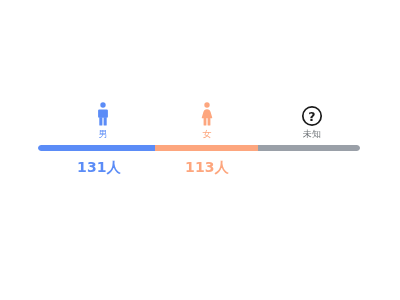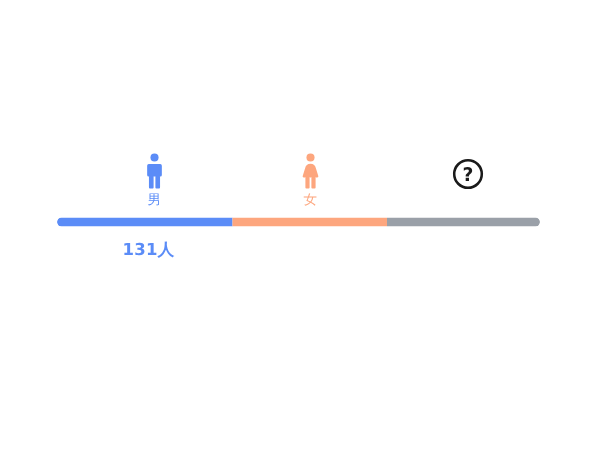--- a/index.html
+++ b/index.html
@@ -67,21 +67,21 @@
   .bar-seg.first { border-radius: 3px 0 0 3px; }
   .bar-seg.last  { border-radius: 0 3px 3px 0; }
 
   
   .value {
     position: absolute;
     transform: translateX(-50%);
     top: 161px;
     width: 70px;
     text-align: center;
-    font-size: 11px;
+    font-size: 14px;
     line-height: 12px;
     font-weight: bold;
     white-space: nowrap;
     letter-spacing: 0.2px;
   }
 </style>
 </head>
 <body>
 
 <div id="chart">
@@ -110,25 +110,27 @@
     <span class="seg-name" style="color:#fda67e;">女</span>
   </div>
 
   <div class="marker" style="left:312px;">
     <span class="glyph">
       <svg width="22" height="26" viewBox="0 0 22 26" aria-hidden="true">
         <circle cx="11" cy="15" r="9.2" fill="none" stroke="#1a1a1a" stroke-width="1.7"></circle>
         <text x="11" y="19.6" text-anchor="middle" font-family="DejaVu Sans, Liberation Sans, sans-serif" font-size="12.5" font-weight="bold" fill="#1a1a1a">?</text>
       </svg>
     </span>
+    <span class="seg-name" style="color:#6e7377;">未知</span>
   </div>
 
   <div class="bar-track">
     <div class="bar-seg first" style="width:117px;background:#5b8cf7;"></div>
     <div class="bar-seg" style="width:103px;background:#fda67e;"></div>
     <div class="bar-seg last" style="width:102px;background:#9aa0a8;"></div>
   </div>
 
   <div class="value" style="left:99px;color:#5b8cf7;">131人</div>
 
+  <div class="value" style="left:207px;color:#fda67e;">113人</div>
 
 
 </div>
 
 </body></html>

